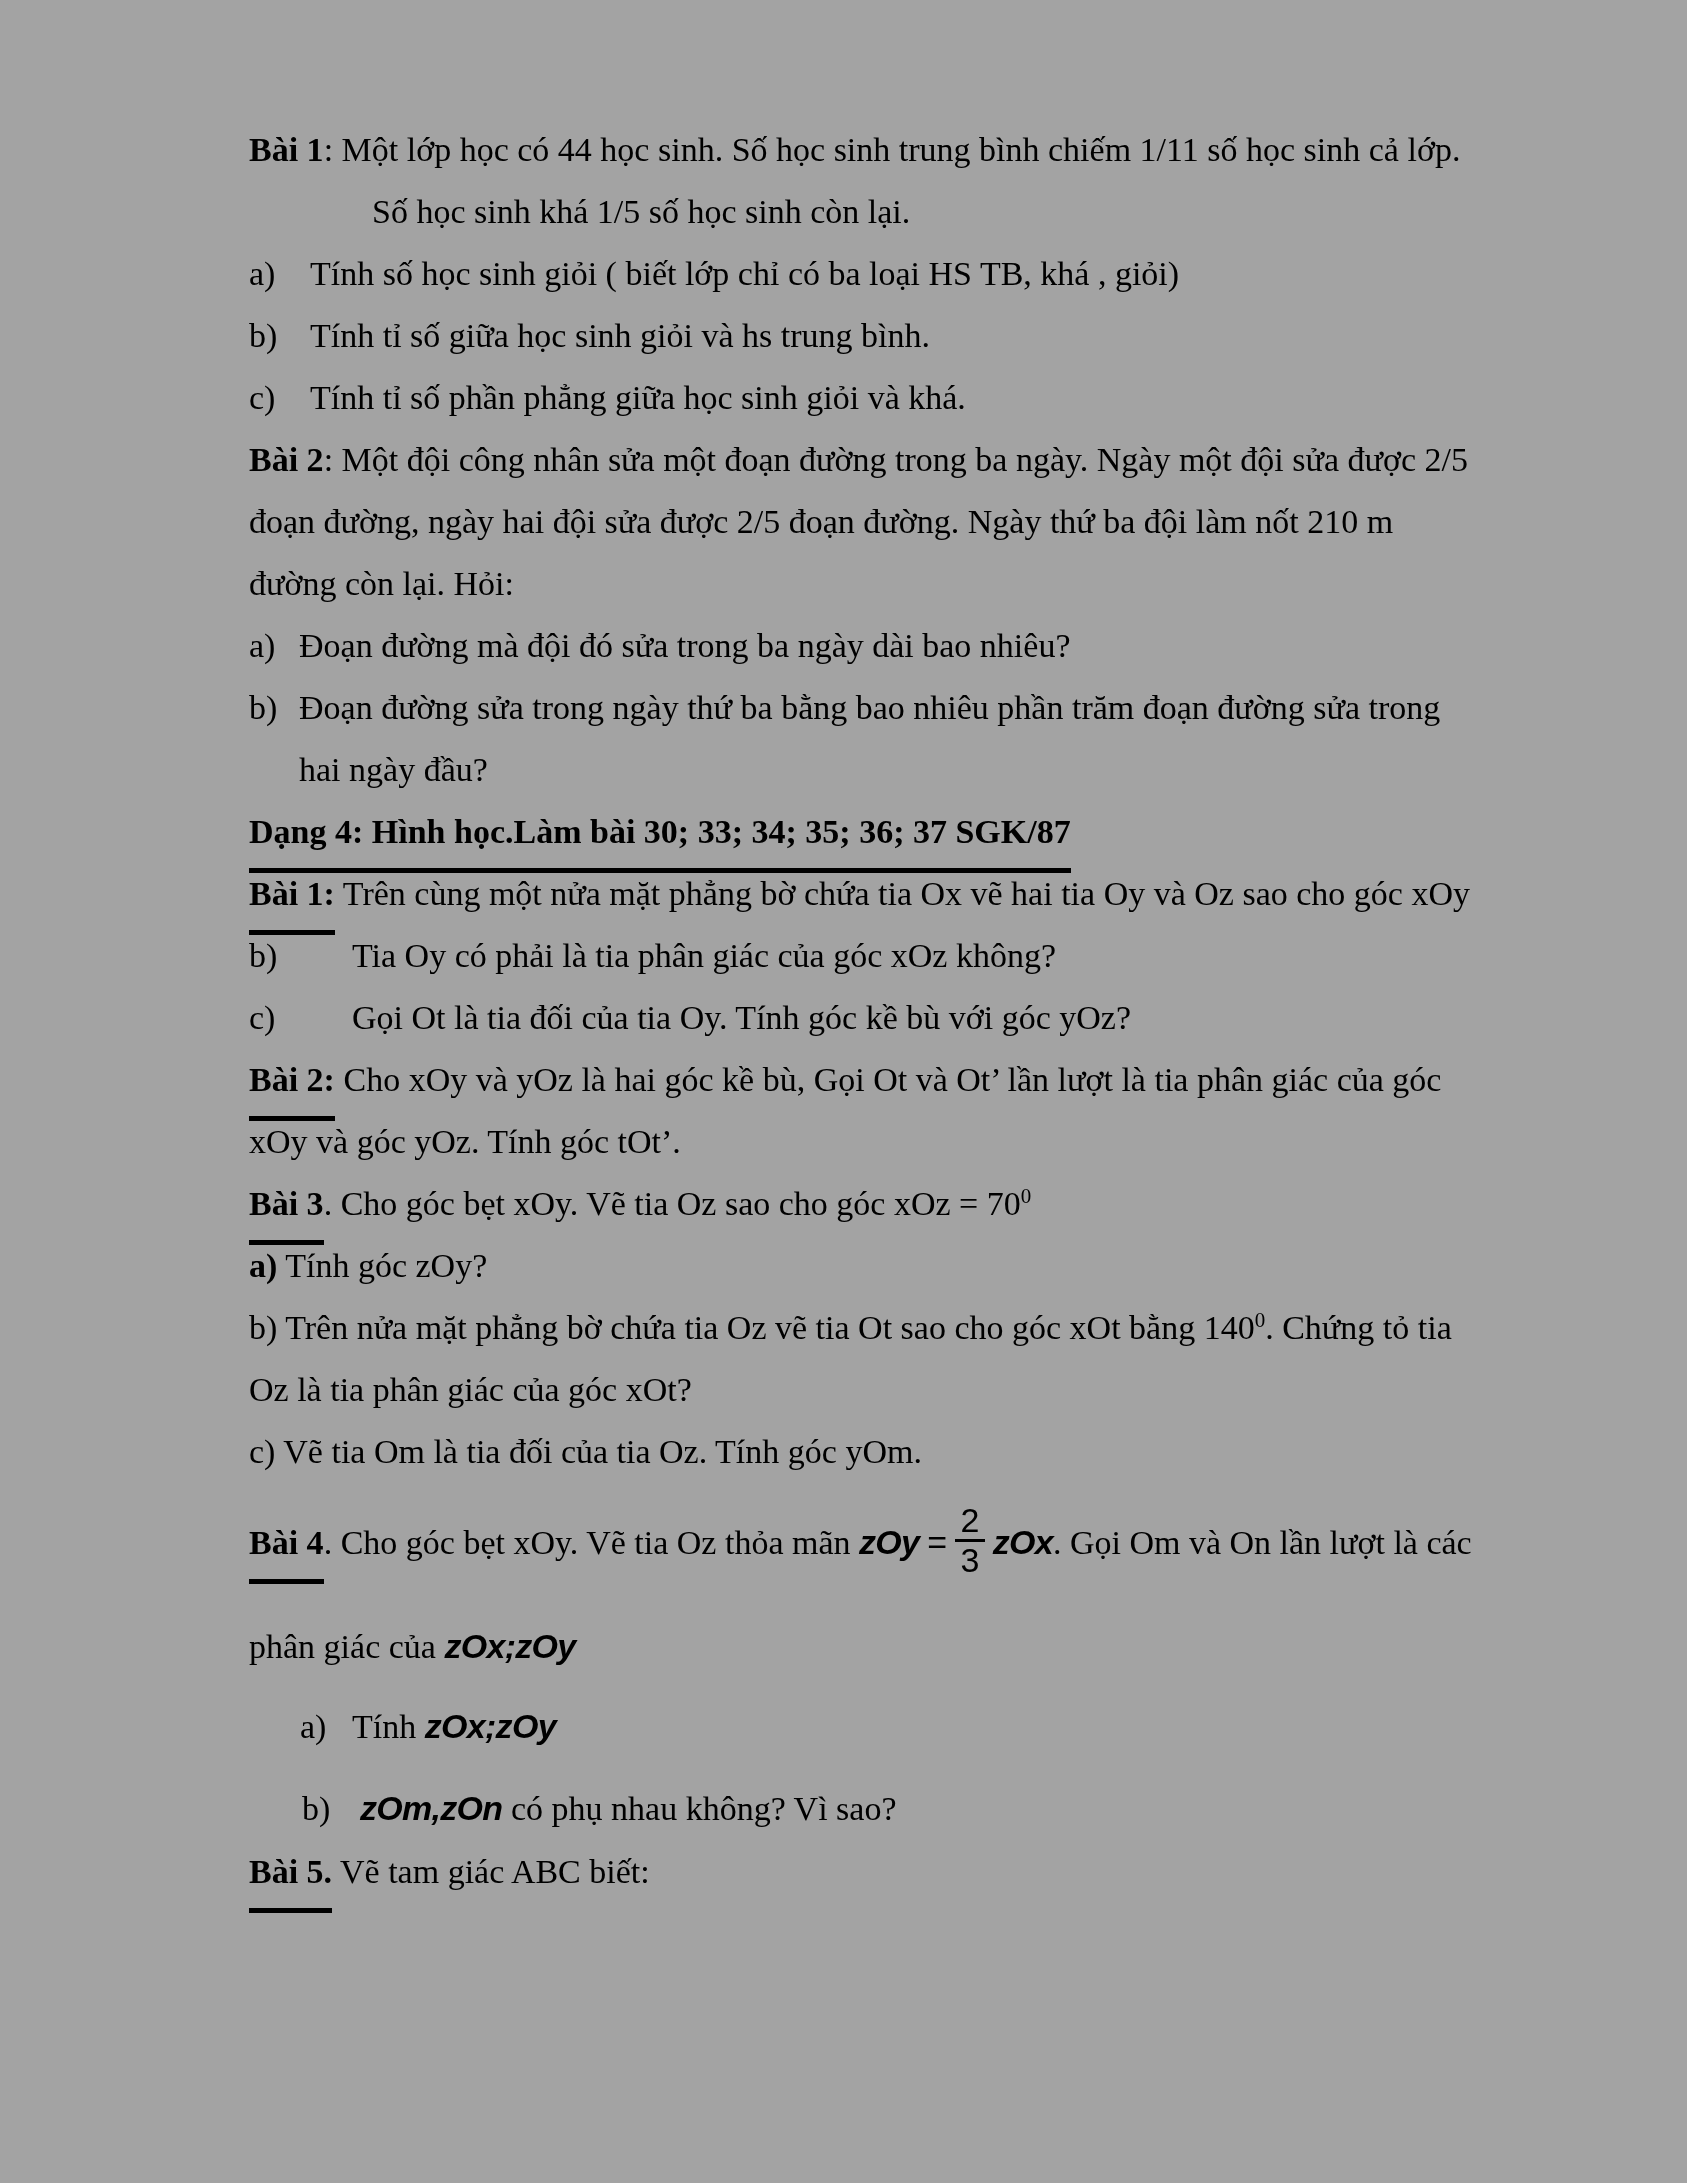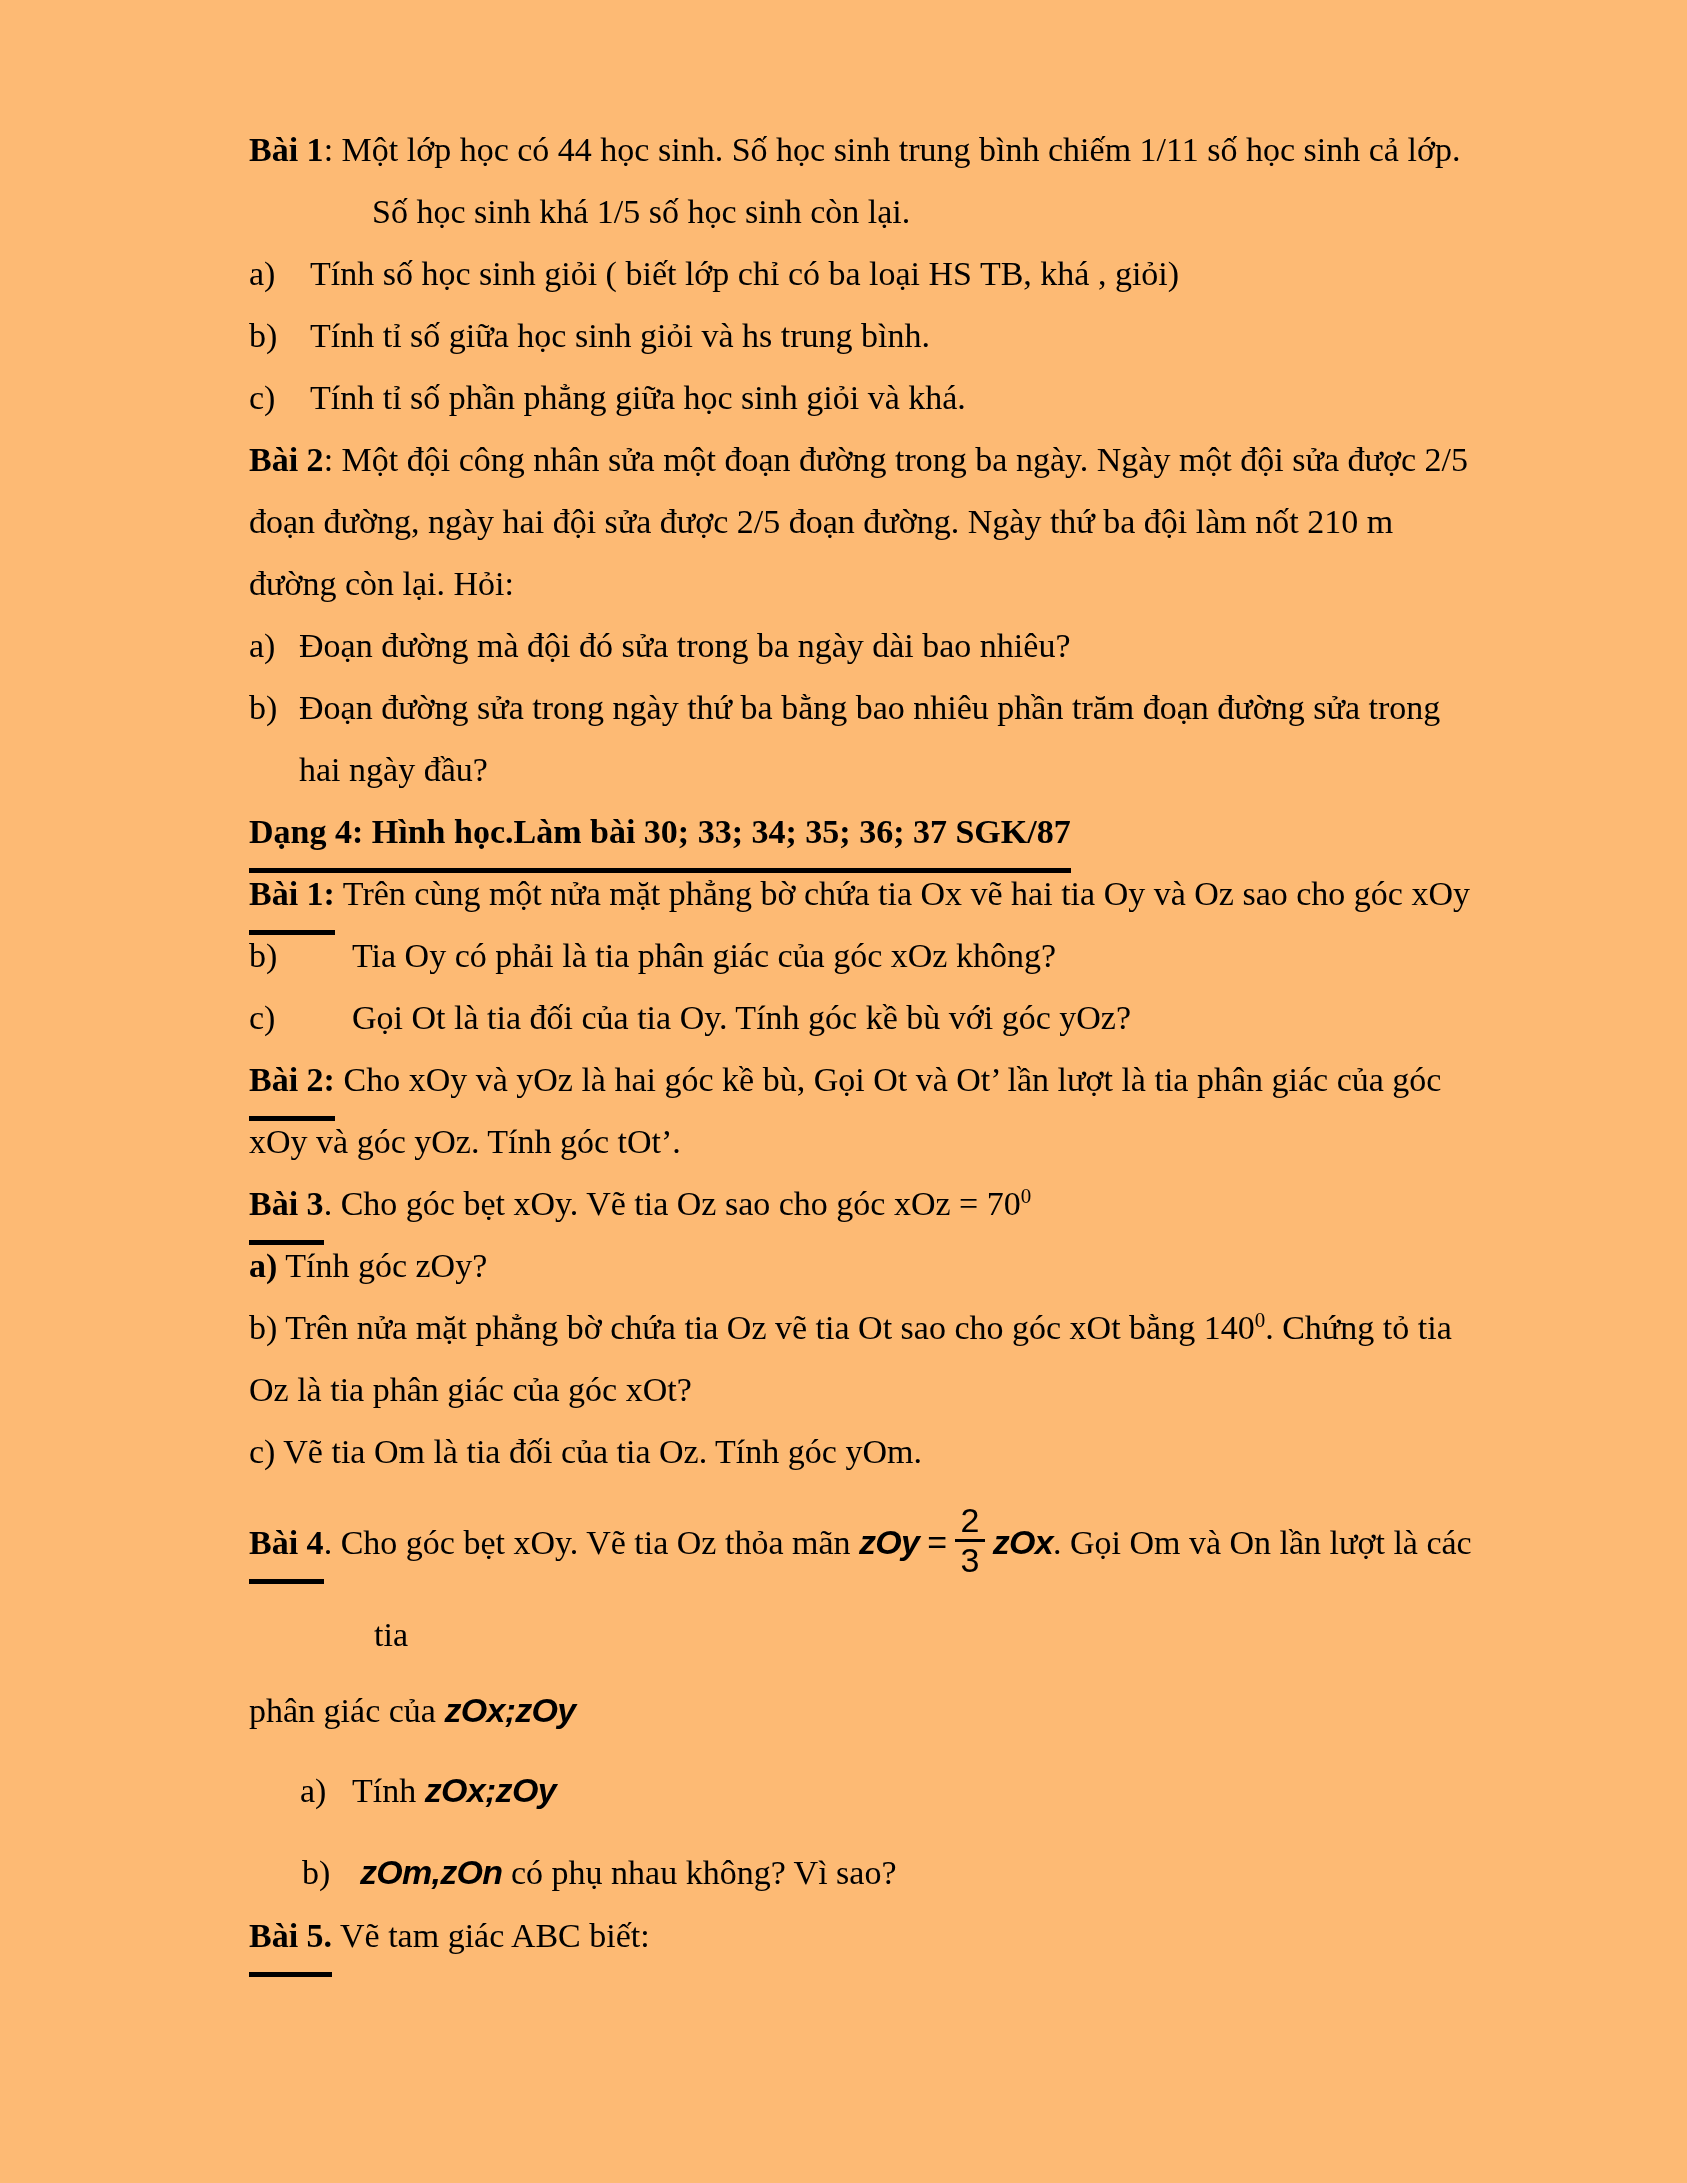--- a/index.html
+++ b/index.html
@@ -4,21 +4,21 @@
 <style>
   html,body{margin:0;padding:0;}
   body{
     width:1687px;height:2183px;
     background:#e8e8e8;
     font-family:"Liberation Serif",serif;
   }
   .page{
     position:relative;
     width:1687px;height:2183px;
-    background:#fdba74;
+    background:#a3a3a3;
     color:#000000;
     padding-top:119px;
     box-sizing:border-box;
     overflow:hidden;
     font-size:34px;
   }
   .line{
     margin-left:249px;
     height:62px;
     line-height:62px;
@@ -80,21 +80,20 @@
   <div class="line"><span class="b ul">Bài 2:</span><span> Cho xOy và yOz là hai góc kề bù, Gọi Ot và Ot’ lần lượt là tia phân giác của góc</span></div>
   <div class="line"><span>xOy và góc yOz. Tính góc tOt’.</span></div>
 
   <div class="line"><span class="b ul">Bài 3</span><span>. Cho góc bẹt xOy. Vẽ tia Oz sao cho góc xOz = 70</span><span class="sup">0</span></div>
   <div class="line"><span class="b">a)</span><span> Tính góc zOy?</span></div>
   <div class="line"><span>b) Trên nửa mặt phẳng bờ chứa tia Oz vẽ tia Ot sao cho góc xOt bằng 140</span><span class="sup">0</span><span>. Chứng tỏ tia</span></div>
   <div class="line"><span>Oz là tia phân giác của góc xOt?</span></div>
   <div class="line"><span>c) Vẽ tia Om là tia đối của tia Oz. Tính góc yOm.</span></div>
 
   <div class="line tall"><span class="b ul">Bài 4</span><span>. Cho góc bẹt xOy. Vẽ tia Oz thỏa mãn </span><span class="math">zOy</span><span class="eq">=</span><span class="frac"><span class="num">2</span><span class="den">3</span></span><span class="math">zOx</span><span>. Gọi Om và On lần lượt là các</span></div>
-  <div class="line i565 mt3"><span>tia</span></div>
   <div class="line mt19"><span>phân giác của </span><span class="math">zOx;zOy</span></div>
   <div class="line i454 mt27"><span class="mk79">a)</span><span>Tính </span><span class="math">zOx;zOy</span></div>
   <div class="line i457 mt30"><span class="mk88">b)</span><span class="math">zOm,zOn</span><span> có phụ nhau không? Vì sao?</span></div>
 
   <div class="line mt4"><span class="b ul">Bài 5.</span><span> Vẽ tam giác ABC biết:</span></div>
 
 </div>
 
 
 </body></html>

